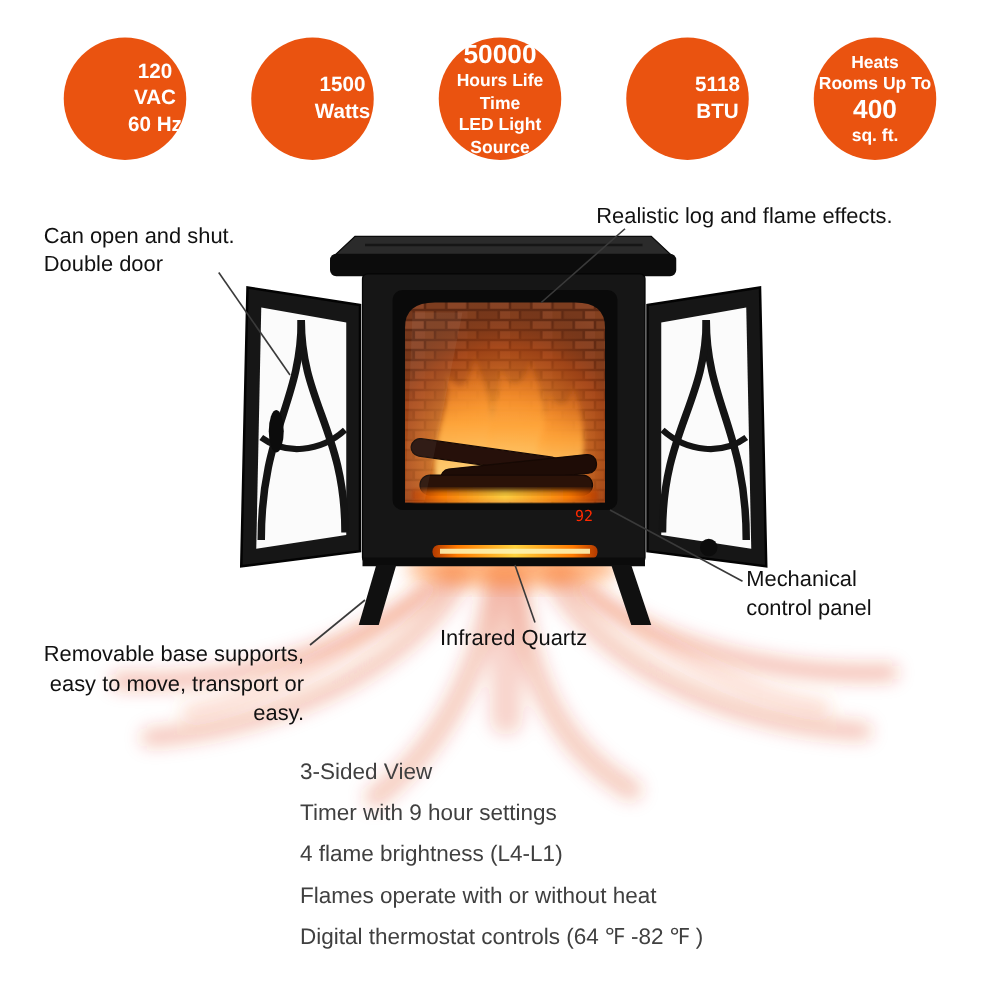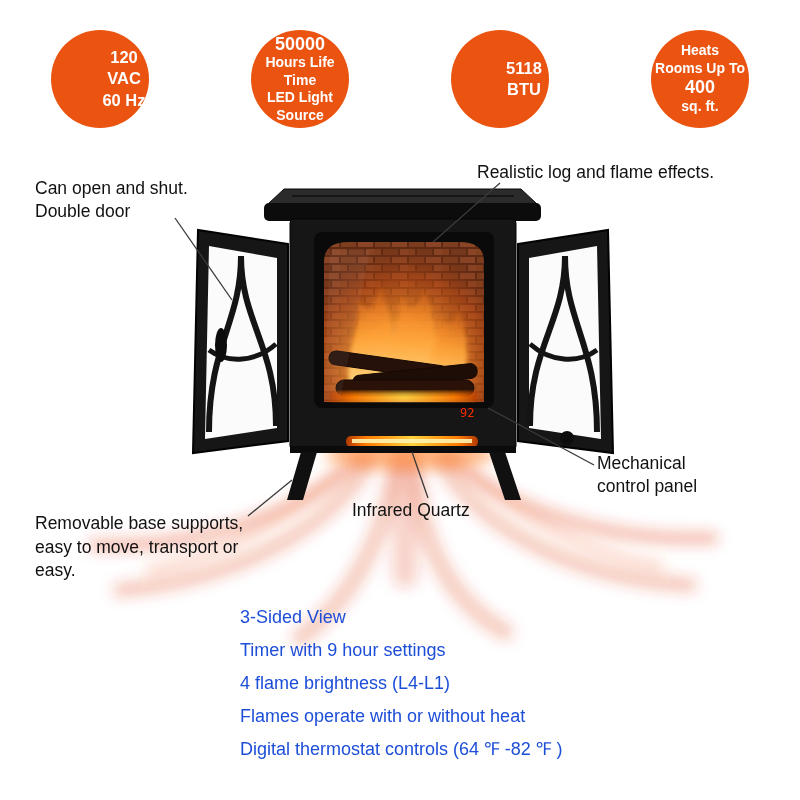--- a/index.html
+++ b/index.html
@@ -16,31 +16,31 @@
   .badges {
     position:absolute; left:51px; top:30px; width:698px; height:100px;
     display:flex; justify-content:space-between; z-index:2;
   }
   .badge {
     width:98px; height:98px; border-radius:50%;
     background:var(--badge-color,#ea5310); color:#fff;
     display:flex; flex-direction:column; align-items:center; justify-content:center;
     text-align:center; font-weight:bold;
   }
-  .bl.lg { font-size:18px; line-height:1.15; }
+  .bl.lg { font-size:21px; line-height:1.15; }
   .bl.md { font-size:16.5px; line-height:1.3;margin-left:48px; }
   .bl.sm { font-size:14px; line-height:1.25; }
   .plug-ico { margin-bottom:2px; }
 
   
   .ann { position:absolute; z-index:3; font-size:17.5px; line-height:23px; color:#111; }
-  .ann-removable { line-height:23.5px; }
+  .ann-removable { line-height:23.5px;text-align:right; }
 
   
-  .features { position:absolute; left:240px; top:601px; z-index:3; font-size:18px; line-height:33px; color:#1d4ed8; }
+  .features { position:absolute; left:240px; top:601px; z-index:3; font-size:18px; line-height:33px; color:#404040; }
 </style>
 </head>
 <body>
 
 <div class="stage">
 
   <svg class="art" width="800" height="800" viewBox="0 0 800 800">
     <defs>
       <linearGradient id="quartzG" x1="0" y1="0" x2="1" y2="0">
         <stop offset="0" stop-color="#b33a00"></stop>
@@ -156,20 +156,24 @@
       <line x1="248" y1="516" x2="292" y2="480"></line>
     </g>
   </svg>
 
   <div class="badges">
     <div class="badge">
       <div class="bl md">120 VAC</div>
       <div class="bl md">60 Hz</div>
     </div>
     <div class="badge">
+      <div class="bl md">1500</div>
+      <div class="bl md">Watts</div>
+    </div>
+    <div class="badge">
       <div class="bl lg">50000</div>
       <div class="bl sm">Hours Life Time</div>
       <div class="bl sm">LED Light</div>
       <div class="bl sm">Source</div>
     </div>
     <div class="badge">
       <div class="bl md">5118</div>
       <div class="bl md">BTU</div>
     </div>
     <div class="badge">

